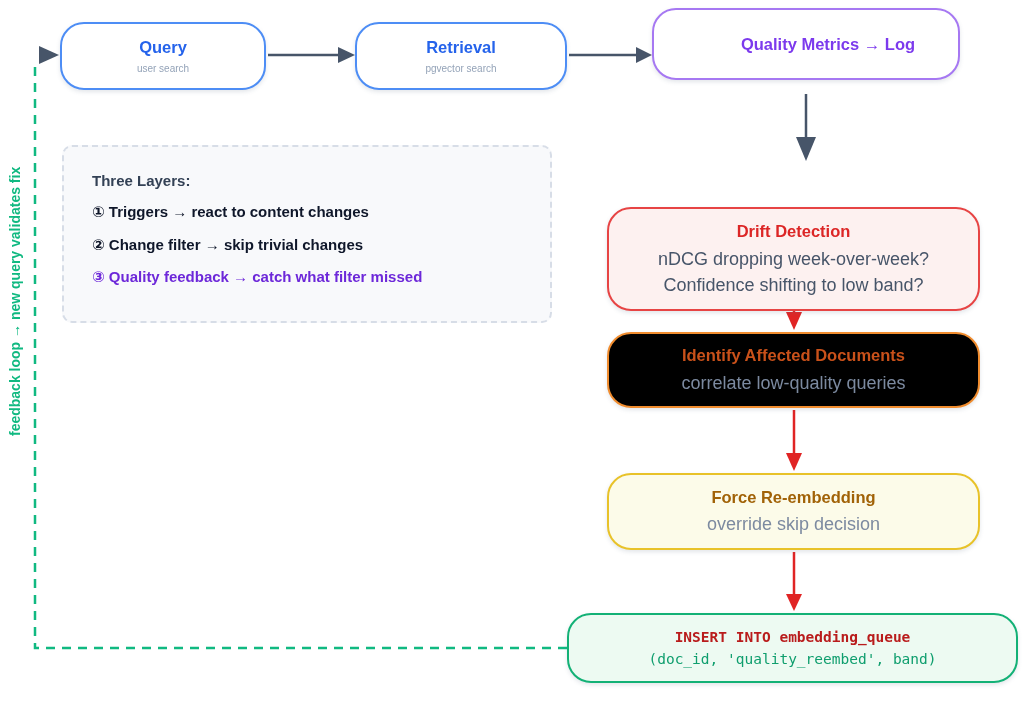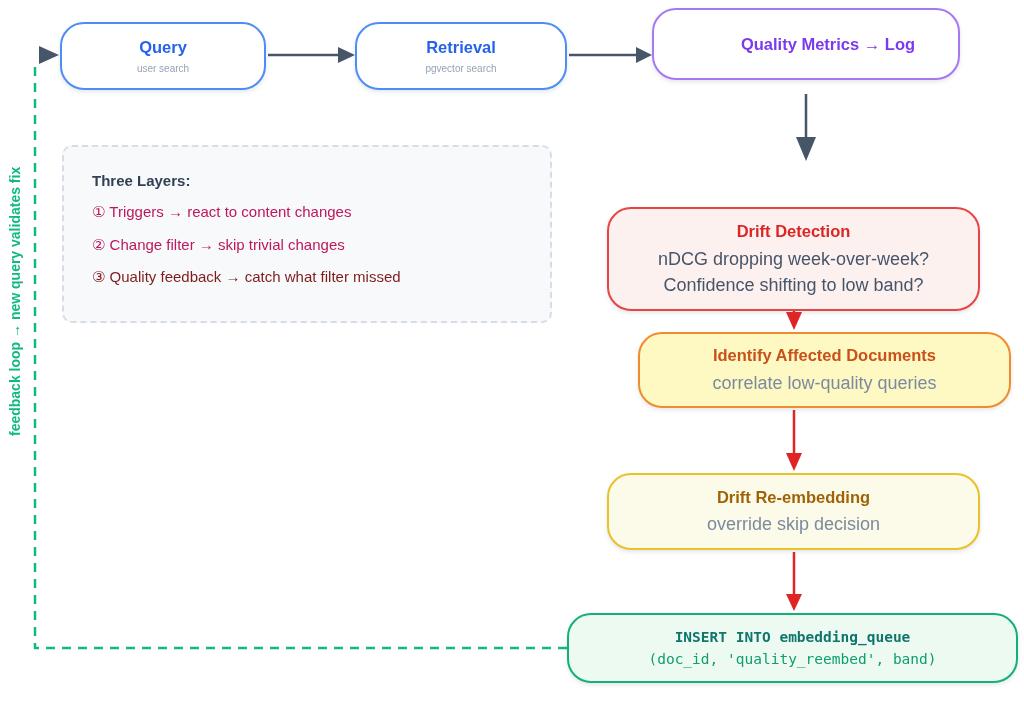--- a/index.html
+++ b/index.html
@@ -27,37 +27,37 @@
 
   
   .blue-box{border:2px solid #4d8df5;}
   .blue-box .title{color:#2563eb;}
   .purple-box{border:2px solid #a678f2;}
   .purple-box .title{color:#7c3aed;}
 
   
   .red-box{border:2px solid #e74444;background:#fdf1f0;}
   .red-box .title{color:#dc2626;}
-  .orange-box{border:2px solid #f08c2e;background:#fef9c3;margin-left:31px;}
+  .orange-box{border:2px solid #f08c2e;background:#000000;}
   .orange-box .title{color:#c9511a;}
   .yellow-box{border:2px solid #e8c229;background:#fcfbe9;}
   .yellow-box .title{color:#a16207;}
   .green-box{border:2px solid #13b176;background:#edfaf2;}
-  .code-line1{font-family:"DejaVu Sans Mono","Liberation Mono",monospace;font-weight:bold;font-size:14.5px;color:#0f766e;}
+  .code-line1{font-family:"DejaVu Sans Mono","Liberation Mono",monospace;font-weight:bold;font-size:14.5px;color:#b91c1c;}
   .code-line2{font-family:"DejaVu Sans Mono","Liberation Mono",monospace;font-size:14.5px;color:#0f9e6e;margin-top:6px;}
 
   
   .note{
     position:absolute;left:62px;top:145px;width:490px;height:178px;
     box-sizing:border-box;border:2px dashed #d7dde7;border-radius:10px;
     background:#f8f9fb;padding:25px 28px;box-shadow:none;
   }
   .note-heading{font-size:15px;font-weight:bold;color:#334155;}
-  .note-item{font-size:15px;color:#be185d;margin-top:13px;line-height:1.3;}
-  .note-item.alert{color:#7f1d1d;font-weight:normal;}
+  .note-item{font-size:15px;color:#0f172a;margin-top:13px;line-height:1.3;font-weight:bold;}
+  .note-item.alert{color:#6d28d9;font-weight:bold;}
 
   
   .feedback-label{
     position:absolute;left:1px;top:168px;height:266px;width:28px;
     display:flex;align-items:center;justify-content:center;
     writing-mode:vertical-rl;transform:rotate(180deg);
     color:#10b981;font-weight:bold;font-size:14px;white-space:nowrap;
   }
 </style>
 </head>
@@ -131,21 +131,21 @@
     <div class="body-line">nDCG dropping week-over-week?</div>
     <div class="body-line" style="margin-top:2px;">Confidence shifting to low band?</div>
   </div>
 
   <div class="node orange-box" style="left:607px;top:332px;width:373px;height:76px;">
     <div class="title">Identify Affected Documents</div>
     <div class="body-line" style="color:#7c8aa0;">correlate low-quality queries</div>
   </div>
 
   <div class="node yellow-box" style="left:607px;top:473px;width:373px;height:77px;">
-    <div class="title">Drift Re-embedding</div>
+    <div class="title">Force Re-embedding</div>
     <div class="body-line" style="color:#7c8aa0;">override skip decision</div>
   </div>
 
   <div class="node green-box" style="left:567px;top:613px;width:451px;height:70px;">
     <div class="code-line1">INSERT INTO embedding_queue</div>
     <div class="code-line2">(doc_id, 'quality_reembed', band)</div>
   </div>
 
   <div class="feedback-label">feedback loop → new query validates fix</div>
 

